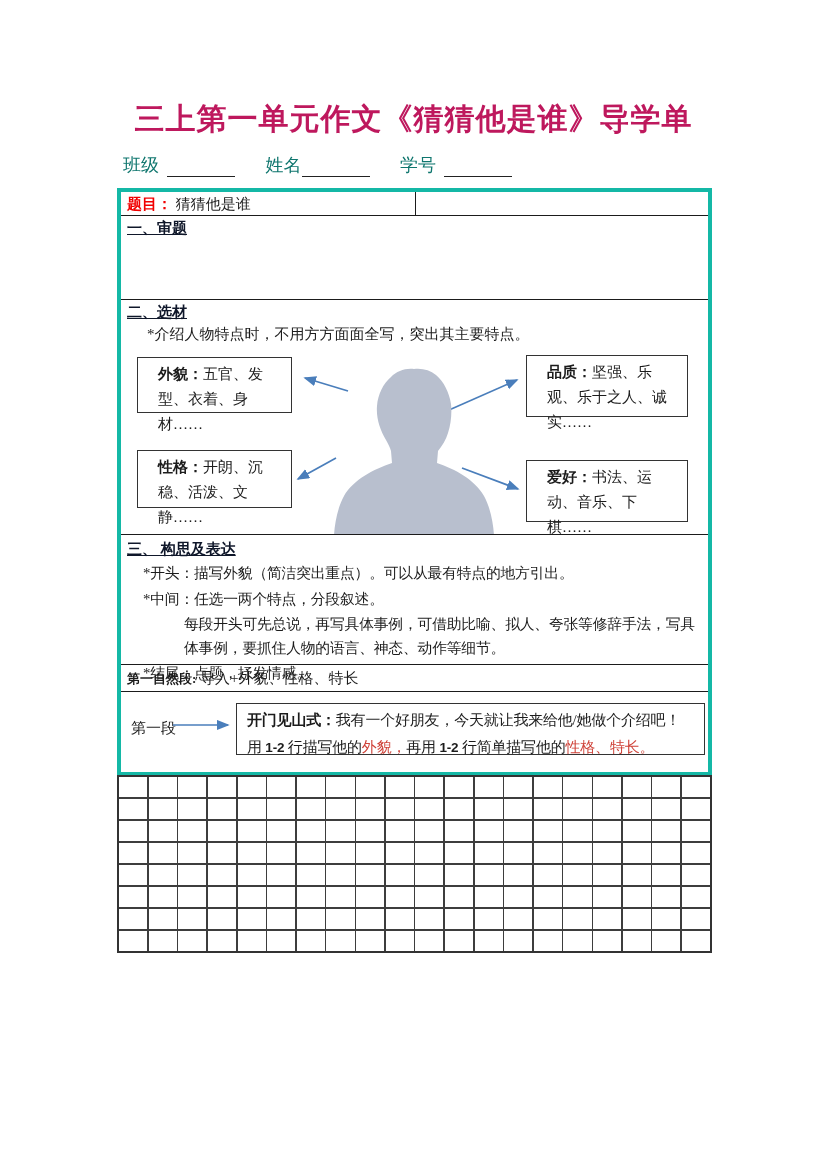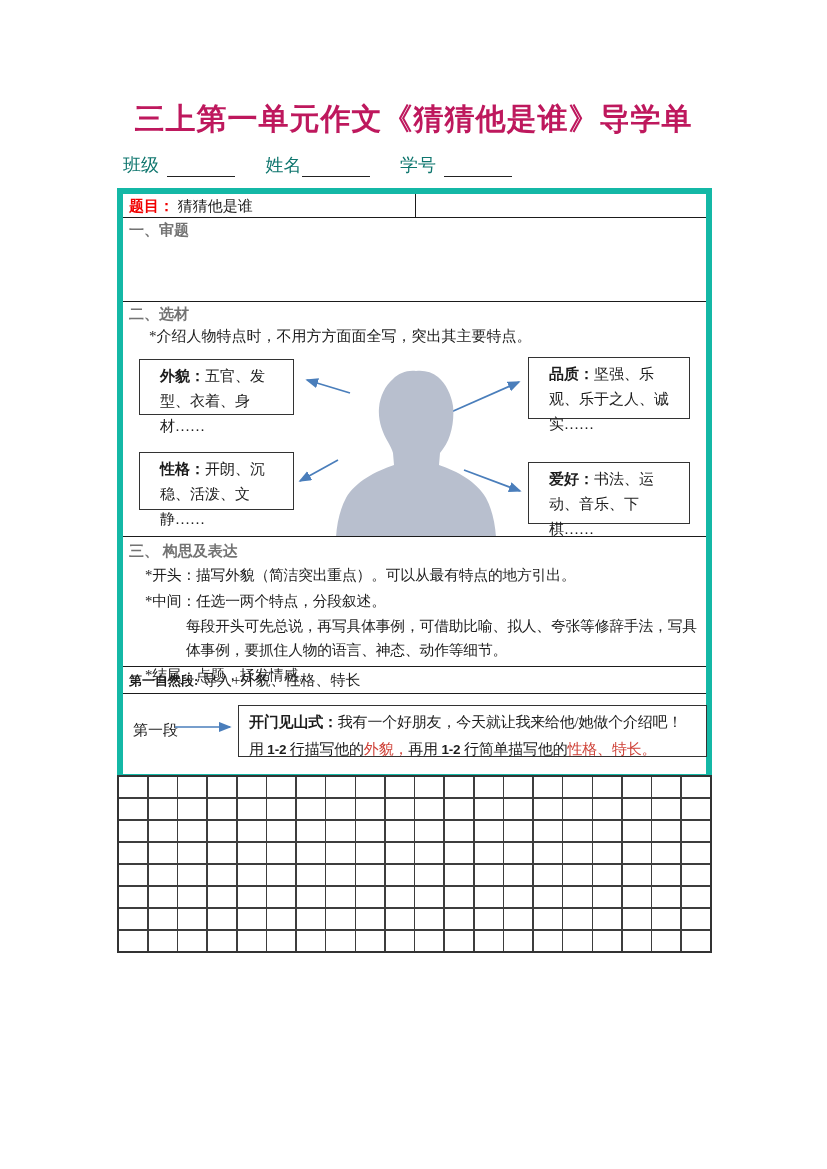--- a/index.html
+++ b/index.html
@@ -7,24 +7,24 @@
         font-family:"Liberation Serif","DejaVu Serif",serif;color:#1c1c1c;}
   
   .doc-title{position:absolute;left:0;top:99px;width:100%;text-align:center;
              font-size:30px;font-weight:bold;letter-spacing:1px;color:#be185d;}
   .info-line{position:absolute;left:123px;top:153px;font-size:18px;color:#0f766e;white-space:nowrap;}
   .blank{display:inline-block;width:68px;height:18px;border-bottom:1.7px solid #222;vertical-align:bottom;}
   .gap-sm{display:inline-block;width:8px;}
   .gap-lg{display:inline-block;width:26px;}
   
   .main-table{position:absolute;left:117px;top:188px;width:595px;box-sizing:border-box;
-              border:6px solid #14b8a6;background:#fff;}
+              border:4px solid #14b8a6;background:#fff;}
   .t-row{position:relative;box-sizing:border-box;font-size:15px;line-height:21px;}
   .t-row + .t-row{border-top:1.6px solid #1b1b1b;}
-  .red-header{color:#737373;font-weight:bold;font-size:15px;}
+  .red-header{color:#0f172a;font-weight:bold;font-size:15px;text-decoration:underline;}
   .row-topic{height:23px;padding:2px 6px;}
   .topic-divider{position:absolute;left:50%;top:0;bottom:0;border-left:1.6px solid #1b1b1b;}
   .topic-label{color:#f10000;font-weight:bold;}
   .row-s1{height:84px;padding:2px 6px;}
   .row-s1 .items{margin:1px 0 0 14px;}
   .row-s1 .items div{font-size:14.5px;line-height:20.5px;letter-spacing:-0.2px;}
   .row-s2{height:235px;padding:2px 6px;}
   .row-s2 .note{margin-left:20px;margin-top:1px;}
   .mind-box{position:absolute;box-sizing:border-box;border:1.7px solid #333;background:#fff;
             padding:4px 20px;font-size:15px;line-height:25px;}

